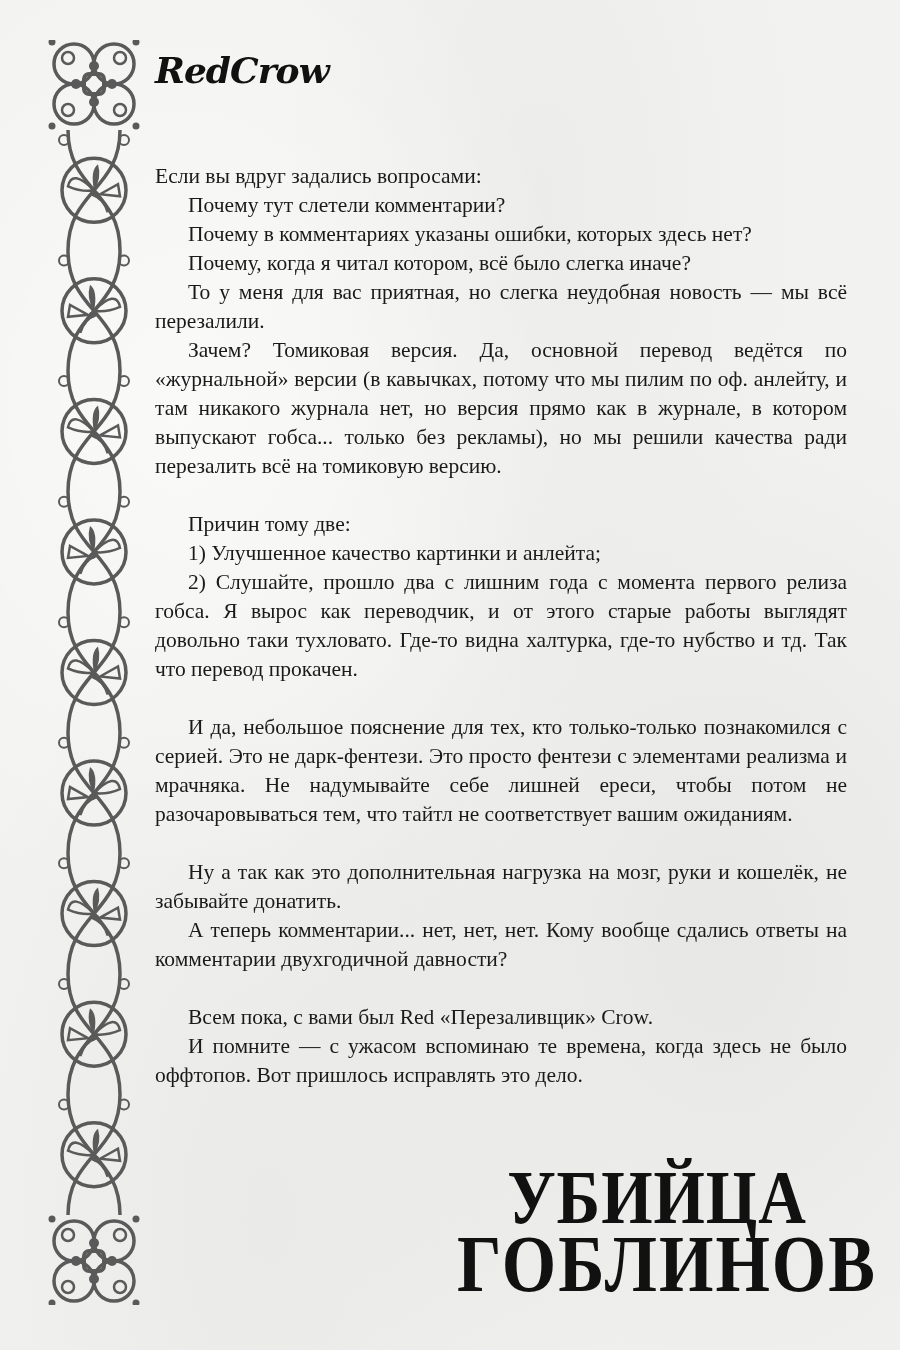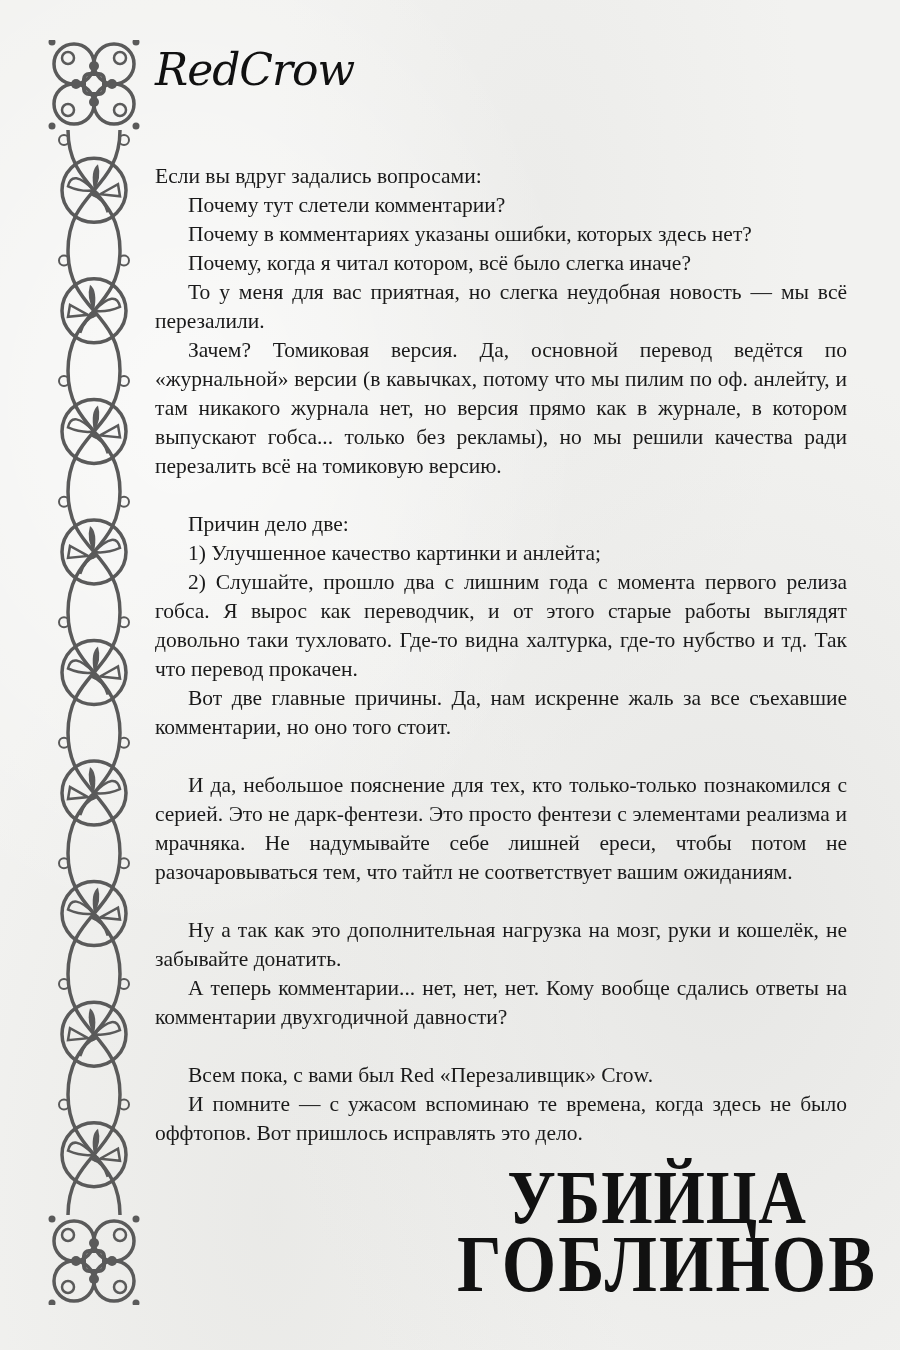--- a/index.html
+++ b/index.html
@@ -35,22 +35,22 @@
       display: block;
     }
 
     
     .title {
       position: absolute;
       left: 155px;
       top: 40px;
       font-family: "DejaVu Serif", "Liberation Serif", serif;
       font-style: italic;
-      font-weight: normal;
-      font-size: 44px;
+      font-weight: bold;
+      font-size: 36px;
       letter-spacing: -1px;
       color: #111;
       margin: 0;
       line-height: 60px;
     }
 
     
     .content {
       position: absolute;
       left: 155px;
@@ -225,24 +225,23 @@
 <h1 class="title">RedCrow</h1>
 
 <div class="content" id="content">
     <p>Если вы вдруг задались вопросами:</p>
     <p class="indent">Почему тут слетели комментарии?</p>
     <p class="indent">Почему в комментариях указаны ошибки, которых здесь нет?</p>
     <p class="indent">Почему, когда я читал котором, всё было слегка иначе?</p>
     <p class="indent">То у меня для вас приятная, но слегка неудобная новость — мы всё перезалили.</p>
     <p class="indent">Зачем? Томиковая версия. Да, основной перевод ведётся по «журнальной» версии (в кавычках, потому что мы пилим по оф. анлейту, и там никакого журнала нет, но версия прямо как в журнале, в котором выпускают гобса... только без рекламы), но мы решили качества ради перезалить всё на томиковую версию.</p>
     <div class="gap"></div>
-    <p class="indent">Причин дело две:</p>
+    <p class="indent">Причин тому две:</p>
     <p class="indent">1) Улучшенное качество картинки и анлейта;</p>
     <p class="indent">2) Слушайте, прошло два с лишним года с момента первого релиза гобса. Я вырос как переводчик, и от этого старые работы выглядят довольно таки тухловато. Где-то видна халтурка, где-то нубство и тд. Так что перевод прокачен.</p>
-    <p class="indent">Вот две главные причины. Да, нам искренне жаль за все съехавшие комментарии, но оно того стоит.</p>
     <div class="gap"></div>
     <p class="indent">И да, небольшое пояснение для тех, кто только-только познакомился с серией. Это не дарк-фентези. Это просто фентези с элементами реализма и мрачняка. Не надумывайте себе лишней ереси, чтобы потом не разочаровываться тем, что тайтл не соответствует вашим ожиданиям.</p>
     <div class="gap"></div>
     <p class="indent">Ну а так как это дополнительная нагрузка на мозг, руки и кошелёк, не забывайте донатить.</p>
     <p class="indent">А теперь комментарии... нет, нет, нет. Кому вообще сдались ответы на комментарии двухгодичной давности?</p>
     <div class="gap"></div>
     <p class="indent">Всем пока, с вами был Red «Перезаливщик» Crow.</p>
     <p class="indent">И помните — с ужасом вспоминаю те времена, когда здесь не было оффтопов. Вот пришлось исправлять это дело.</p>
   </div>
 

